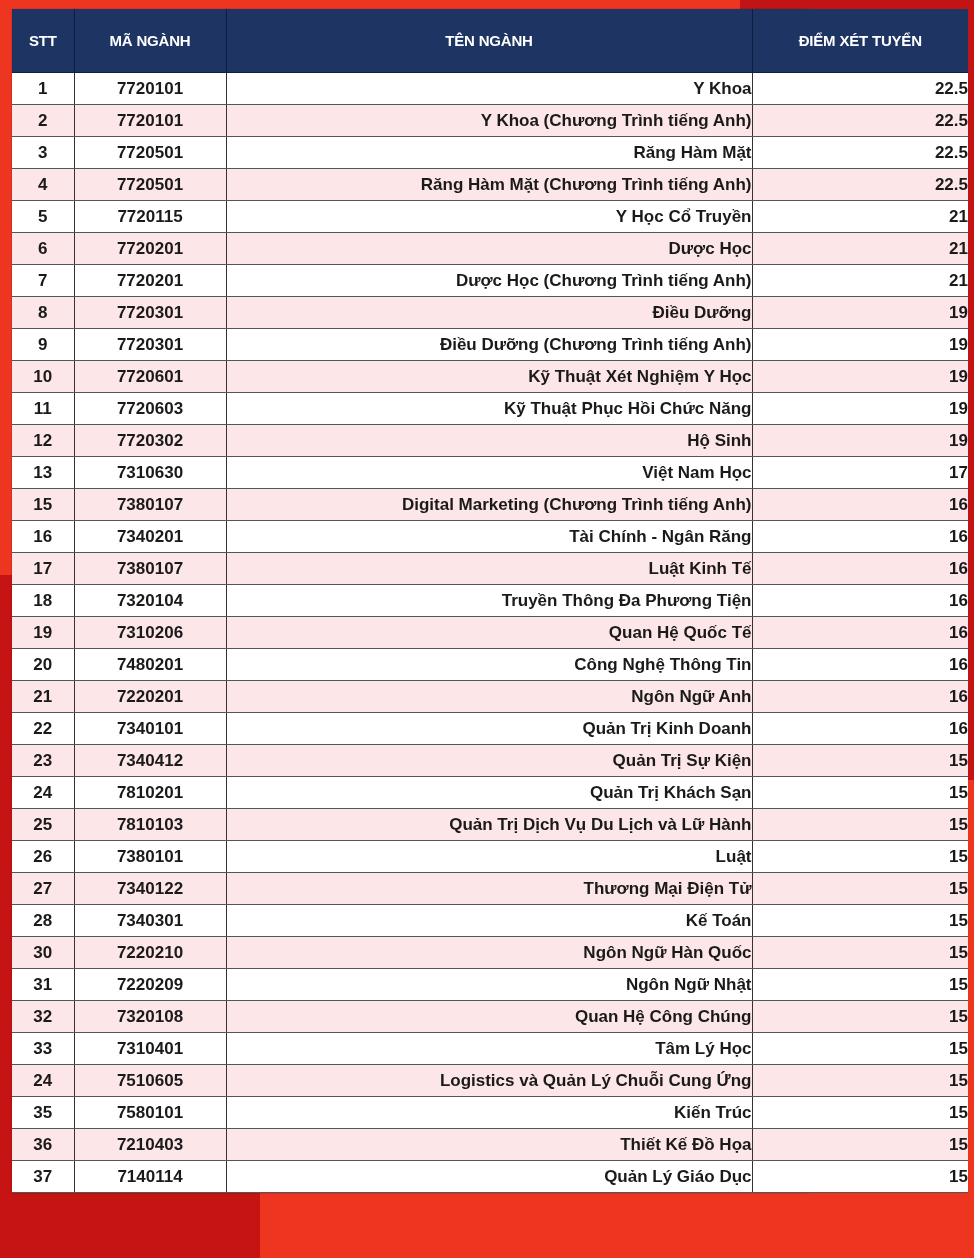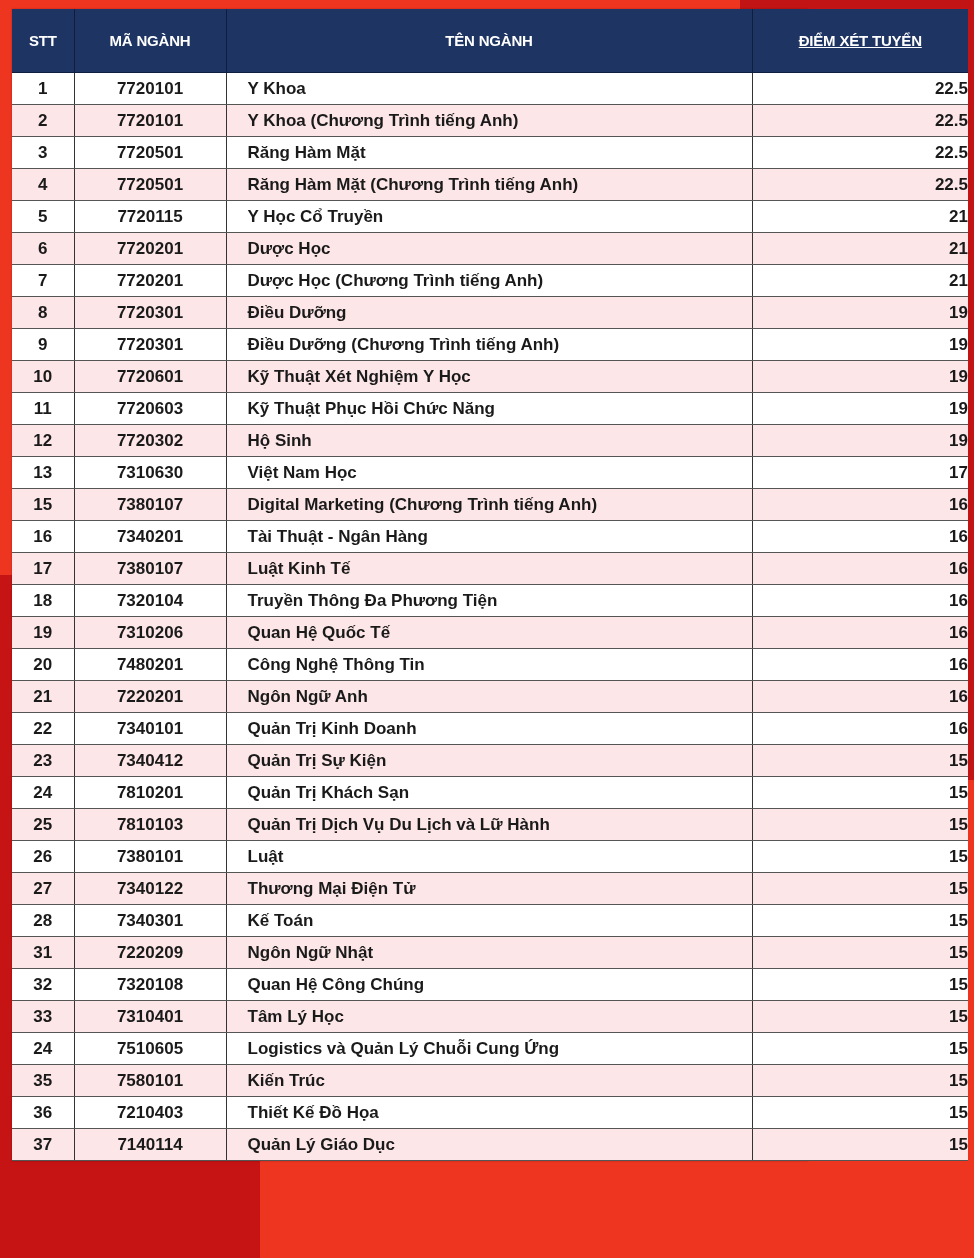--- a/index.html
+++ b/index.html
@@ -32,28 +32,28 @@
   col.c-code { width: 152px; }
   col.c-name { width: 526px; }
   col.c-score { width: 216px; }
   thead th {
     background: #1e3463; color: #ffffff;
     height: 63px; font-size: 15px; font-weight: bold;
     border-right: 1px solid #0f1e40; border-bottom: 1px solid #0f1e40;
     text-align: center; padding: 0;
     letter-spacing: -0.2px;
   }
-  thead th:last-child { border-right: none; text-decoration: underline; }
+  thead th:last-child { border-right: none; }
   tbody td {
     height: 31px; padding: 0; font-size: 17px; font-weight: bold; color: #1a1a1a;
     border-right: 1px solid #333; border-bottom: 1px solid #555;
     text-align: center;
   }
   tbody td:last-child { border-right: none; text-align: right; }
-  tbody td.name { text-align: left; padding-left: 21px; }
+  tbody td.name { text-align: right; padding-left: 21px; }
   tbody tr:nth-child(even) td { background: #fde6e8; }
   tbody tr:nth-child(odd) td { background: #ffffff; }
 </style>
 </head>
 <body>
 
 <div class="bg-dark-left"></div>
 <div class="bg-dark-right"></div>
 <div class="bg-bright-bottom"></div>
 
@@ -154,21 +154,21 @@
         </tr>
         <tr>
           <td>15</td>
           <td>7380107</td>
           <td class="name">Digital Marketing (Chương Trình tiếng Anh)</td>
           <td>16</td>
         </tr>
         <tr>
           <td>16</td>
           <td>7340201</td>
-          <td class="name">Tài Thuật - Ngân Hàng</td>
+          <td class="name">Tài Chính - Ngân Răng</td>
           <td>16</td>
         </tr>
         <tr>
           <td>17</td>
           <td>7380107</td>
           <td class="name">Luật Kinh Tế</td>
           <td>16</td>
         </tr>
         <tr>
           <td>18</td>
@@ -227,20 +227,26 @@
         <tr>
           <td>27</td>
           <td>7340122</td>
           <td class="name">Thương Mại Điện Tử</td>
           <td>15</td>
         </tr>
         <tr>
           <td>28</td>
           <td>7340301</td>
           <td class="name">Kế Toán</td>
+          <td>15</td>
+        </tr>
+        <tr>
+          <td>30</td>
+          <td>7220210</td>
+          <td class="name">Ngôn Ngữ Hàn Quốc</td>
           <td>15</td>
         </tr>
         <tr>
           <td>31</td>
           <td>7220209</td>
           <td class="name">Ngôn Ngữ Nhật</td>
           <td>15</td>
         </tr>
         <tr>
           <td>32</td>

